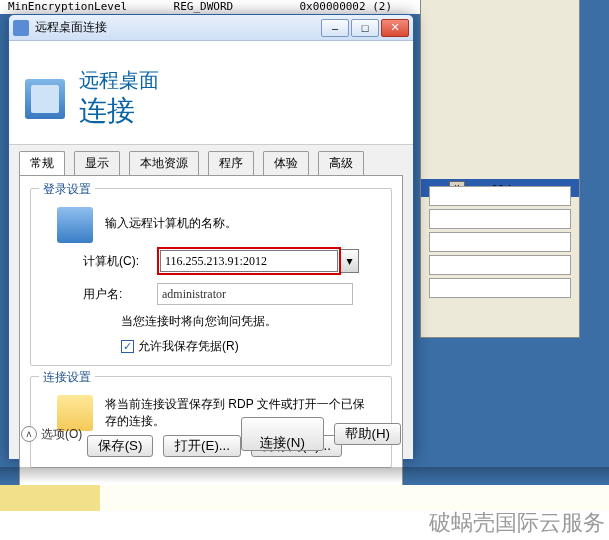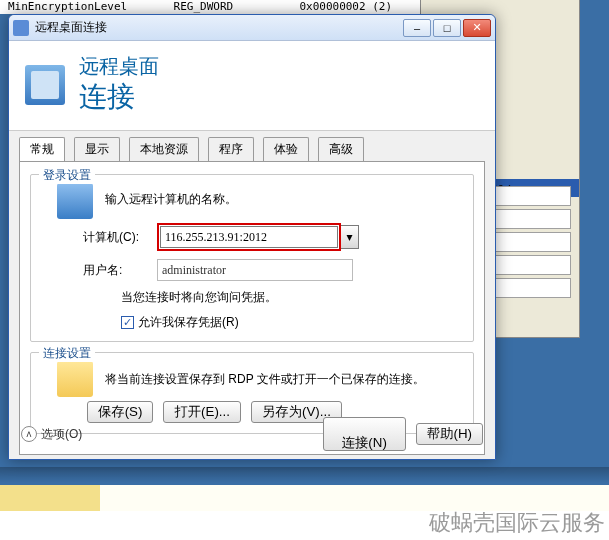--- a/index.html
+++ b/index.html
@@ -18,50 +18,50 @@
     }
     .bg-window .bg-tb{position:absolute;top:184px;left:0;width:100%;height:150px;}
     .bg-line{display:block;height:20px;background:#fff;border:1px solid #a0a0a0;margin:3px 8px;}
     .bg-titlebar{position:absolute;top:180px;left:0;width:100%;height:18px;background:#2a5cae;}
     .bg-close{position:absolute;top:182px;left:28px;width:16px;height:14px;background:#d8d0c0;border:1px solid #666;font-size:10px;text-align:center;line-height:12px;}
     .bg-label{position:absolute;top:184px;left:62px;font-size:11px;color:#000;}
     .regrow{position:absolute;top:0;left:0;width:482px;height:14px;background:#fff;color:#000;font:11px Consolas,monospace;padding-left:8px;white-space:pre;}
 
     .dialog {
       position: absolute; top: 14px; left: 8px;
-      width: 488px; height: 446px;
+      width: 406px; height: 446px;
       background: #f0f0f0;
       border: 1px solid #2a5cae;
       border-radius: 6px 6px 0 0;
       box-shadow: 0 0 15px rgba(0,0,0,.4);
     }
     .titlebar {
       height: 26px;
       background: linear-gradient(#e8f0fb,#cfe0f6);
       border-bottom: 1px solid #b0c0d8;
       border-radius: 6px 6px 0 0;
       display:flex;align-items:center;
       padding: 0 4px;
     }
     .titlebar .ticon{width:16px;height:16px;margin-right:6px;background:#5a8cd6;border-radius:2px;}
     .titlebar .ttitle{flex:1;color:#000;}
     .winbtn{width:28px;height:18px;margin-left:2px;border:1px solid #7a98c4;background:linear-gradient(#f7fbff,#d7e4f5);border-radius:2px;display:flex;align-items:center;justify-content:center;font-size:11px;}
     .winbtn.close{background:linear-gradient(#f28a7a,#d84a34);border-color:#a8301e;color:#fff;}
-    .banner{display:flex;align-items:center;padding:13px 16px 14px;background:#fff;border-bottom:1px solid #ccc;}
+    .banner{display:flex;align-items:center;padding:27px 16px 14px;background:#fff;border-bottom:1px solid #ccc;}
     .banner .ico{width:40px;height:40px;margin-right:14px;background:linear-gradient(#7fb7e8,#3878c0);border-radius:3px;position:relative;}
     .banner .ico:after{content:"";position:absolute;inset:6px;background:#cfe3f6;border-radius:2px;}
     .banner h1{color:#0a64a4;font-weight:400;font-size:20px;line-height:1.2;}
     .banner h2{color:#0a64a4;font-weight:400;font-size:28px;}
 
     .tabs{display:flex;margin:6px 0 0 10px;gap:9px;align-items:center;}
     .tab{border:1px solid #9a9a9a;border-bottom:none;background:#f0f0f0;padding:3px 10px;font-size:12px;border-radius:2px 2px 0 0;}
     .tab.active{background:#fff;position:relative;z-index:2;}
     .tabpage{border:1px solid #9a9a9a;margin:0 10px 8px;background:#fff;padding:8px 10px 10px;min-height:278px;}
 
-    .groupbox{border:1px solid #c8c8c8;border-radius:2px;margin:4px 0 10px;padding:4px 10px 10px;position:relative;}
+    .groupbox{border:1px solid #c8c8c8;border-radius:2px;margin:4px 0 10px;padding:14px 10px 10px;position:relative;}
     .groupbox .legend{position:absolute;top:-8px;left:8px;background:#fff;padding:0 4px;color:#1a4e8c;}
     .row{display:flex;align-items:center;margin:4px 16px;}
     .row .lbl{width:74px;}
     .row .icon{width:36px;height:36px;margin-right:6px;background:linear-gradient(#8fbfef,#3a7ec6);border-radius:3px;}
     .icon.fold{background:linear-gradient(#ffe89a,#f4c957);}
     .intro{margin-left:46px;margin-bottom:4px;}
     .field{height:22px;border:1px solid #7a7a7a;padding:2px 4px;background:#fff;font:12px SimSun;}
     .combo-wrap{display:flex;align-items:center;}
     .highlight{border:2px solid #d40000;padding:1px;margin-left:0;}
     .combo{width:178px;}

